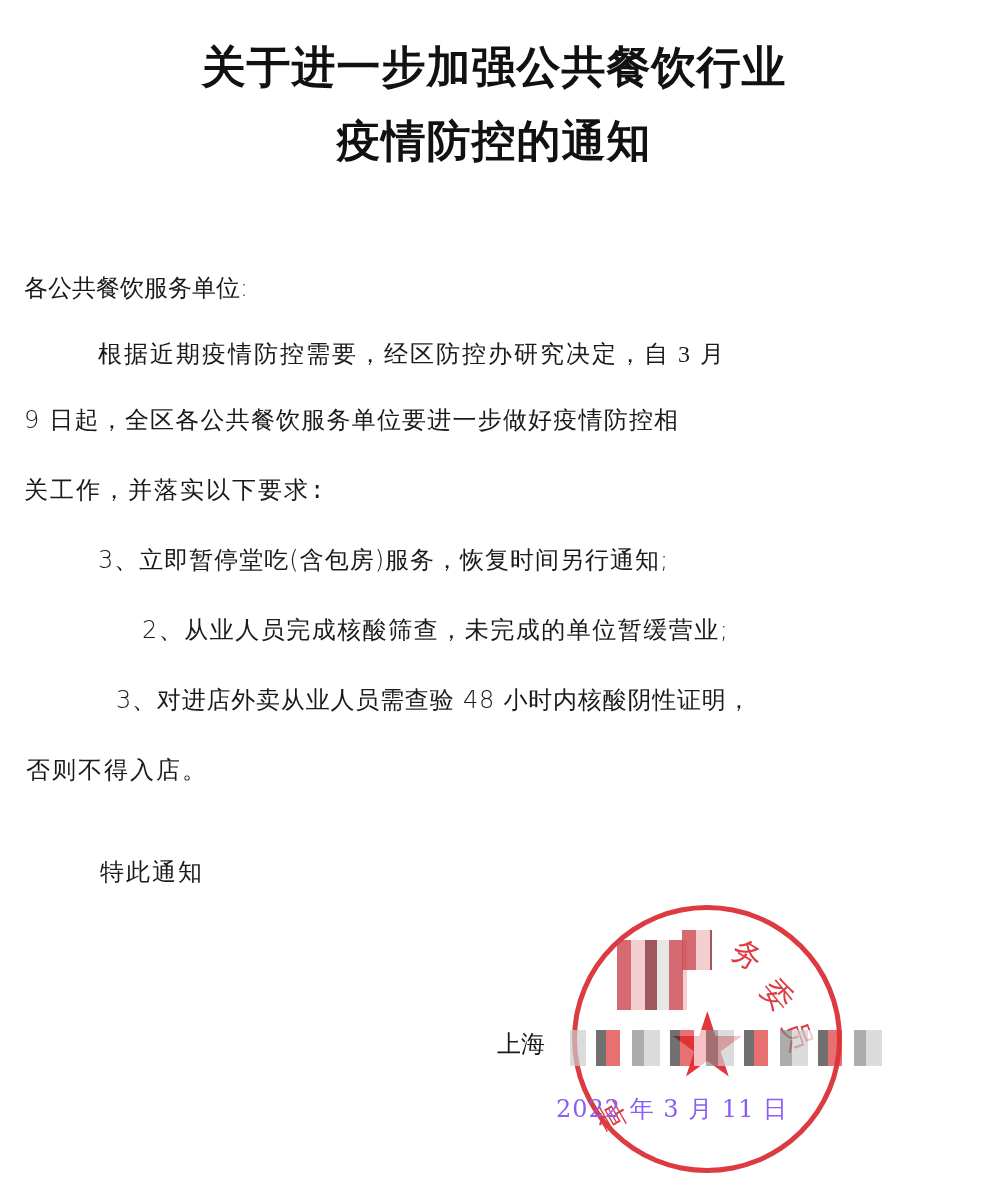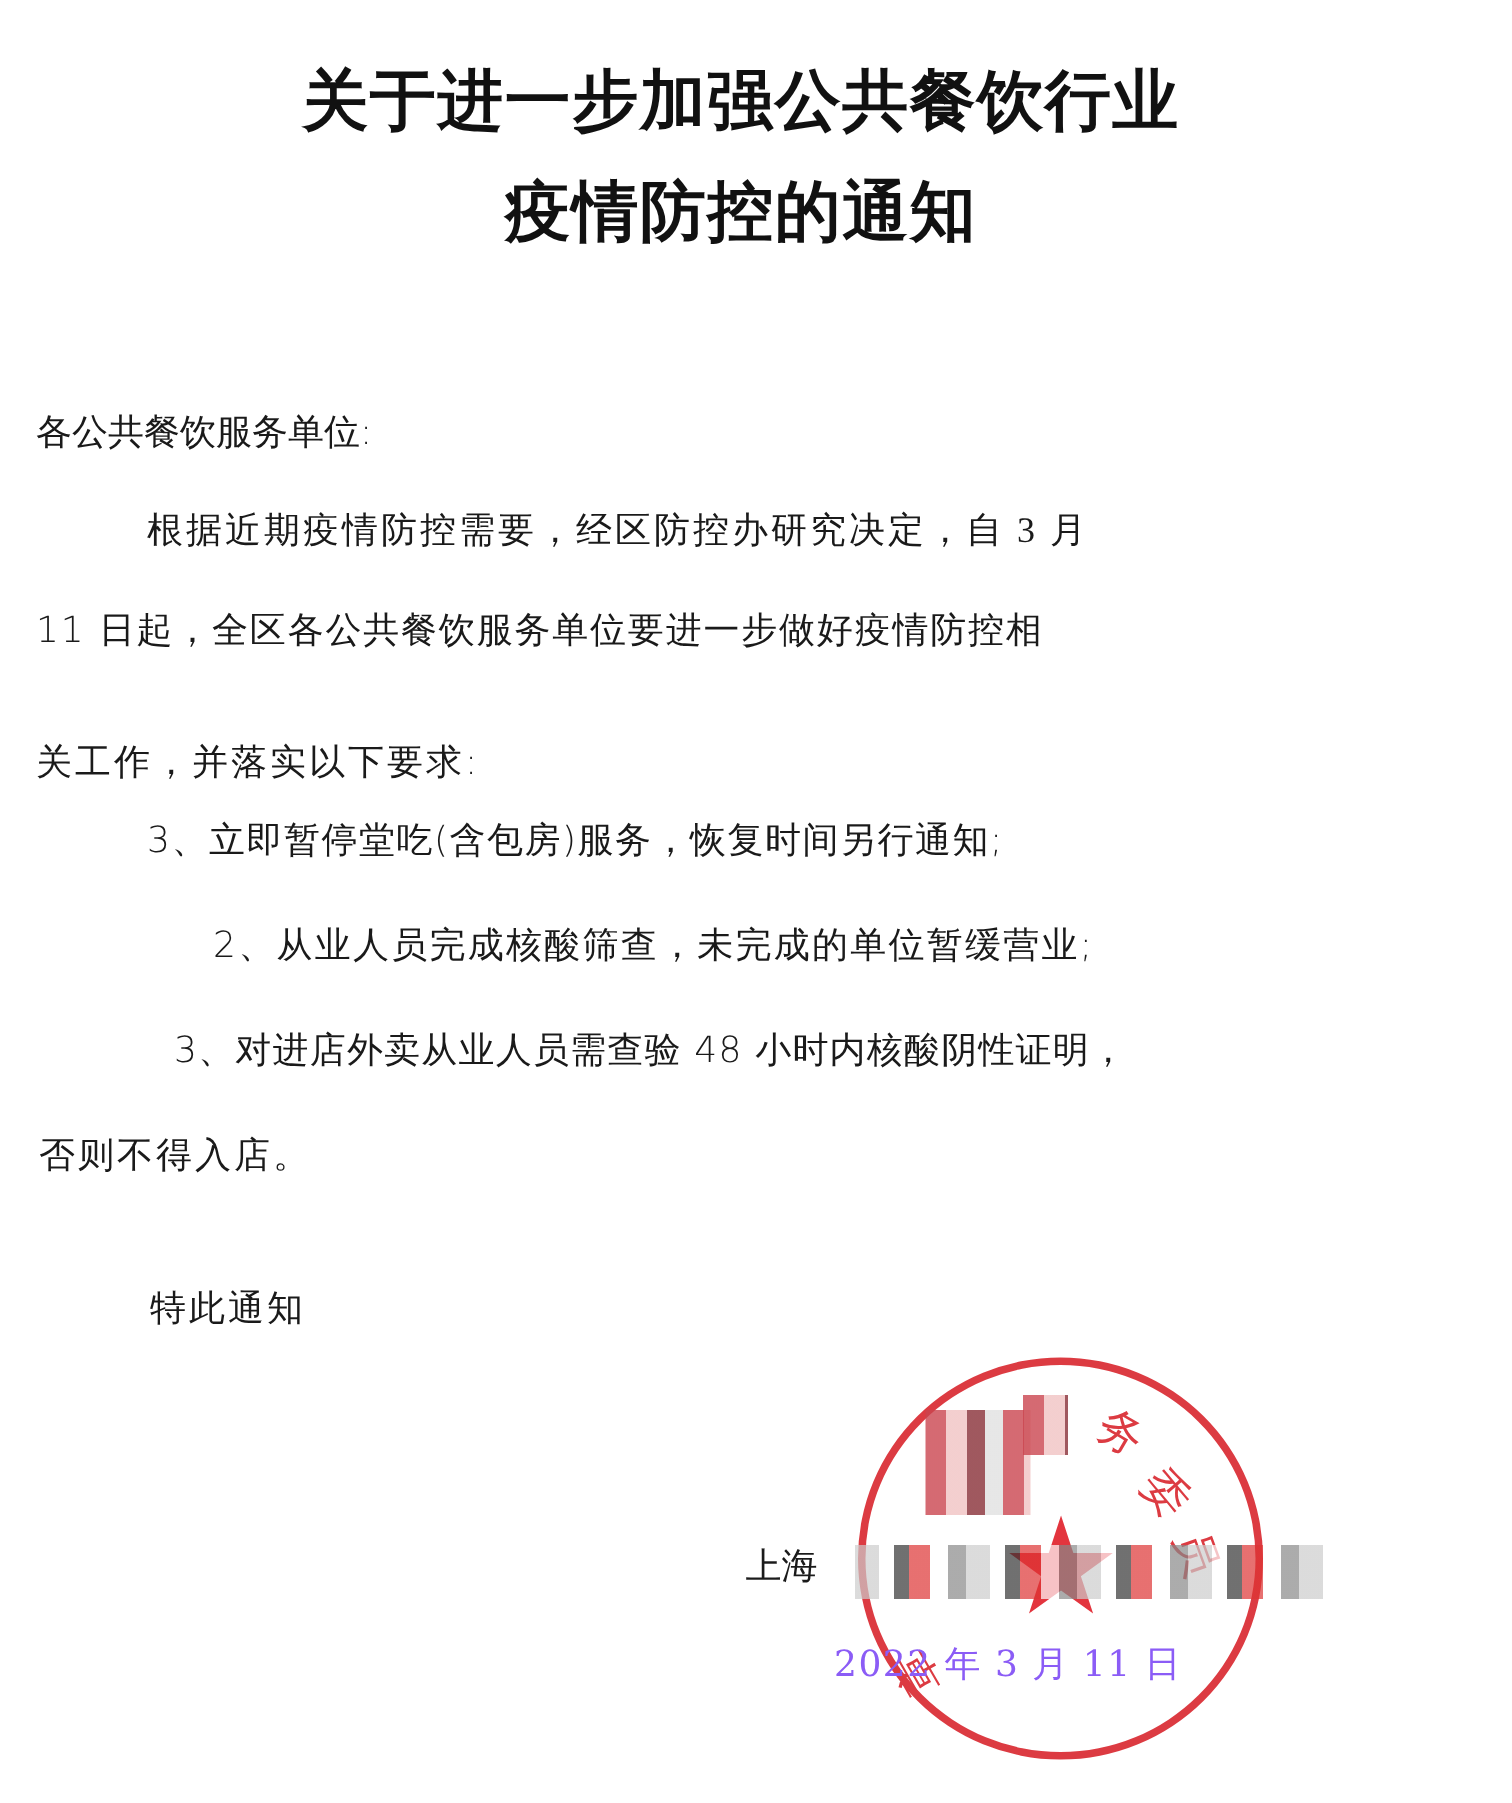--- a/index.html
+++ b/index.html
@@ -14,21 +14,21 @@
   }
   .t1 { top: 38px; left: -10px; }
   .t2 { top: 112px; left: -10px; }
   .line {
     position: absolute; font-size: 24px; line-height: 40px; white-space: nowrap; color: #1a1a1a;
     font-family: "DejaVu Sans", "Liberation Sans", sans-serif; font-weight: 300;
   }
   .salutation { top: 268px; left: 24px; }
   .p1a { top: 334px; left: 98px; letter-spacing: 2px; font-family: Liberation Serif, serif; }
   .p1b { top: 400px; left: 24px; letter-spacing: 1.2px; }
-  .p1c { top: 488px; left: 24px; letter-spacing: 2px; }
+  .p1c { top: 472px; left: 24px; letter-spacing: 2px; font-family: Liberation Mono, monospace; }
   .item1 { top: 540px; left: 98px; letter-spacing: 1px; }
   .item2 { top: 610px; left: 98px; letter-spacing: 1.5px; margin-left: 44px; }
   .item3 { top: 680px; left: 116px; letter-spacing: 0.8px; }
   .item3b { top: 750px; left: 26px; letter-spacing: 2px; }
   .closing { top: 852px; left: 100px; letter-spacing: 2px; }
   .stamp {
     position: absolute; left: 572px; top: 905px; width: 270px; height: 268px;
     border: 5px solid #d9262e; border-radius: 50%; box-sizing: border-box; opacity: 0.9;
   }
   .stamp-star {
@@ -59,21 +59,21 @@
 </style>
 </head>
 <body>
 
 <div class="title t1">关于进一步加强公共餐饮行业</div>
 <div class="title t2">疫情防控的通知</div>
 
 <div class="line salutation">各公共餐饮服务单位:</div>
 
 <div class="line p1a">根据近期疫情防控需要，经区防控办研究决定，自 3 月</div>
-<div class="line p1b">11 日起，全区各公共餐饮服务单位要进一步做好疫情防控相</div>
+<div class="line p1b">9 日起，全区各公共餐饮服务单位要进一步做好疫情防控相</div>
 <div class="line p1c">关工作，并落实以下要求:</div>
 
 <div class="line item1">3、立即暂停堂吃(含包房)服务，恢复时间另行通知;</div>
 <div class="line item2">2、从业人员完成核酸筛查，未完成的单位暂缓营业;</div>
 <div class="line item3">3、对进店外卖从业人员需查验 48 小时内核酸阴性证明，</div>
 <div class="line item3b">否则不得入店。</div>
 
 <div class="line closing">特此通知</div>
 
 <div class="stamp">

